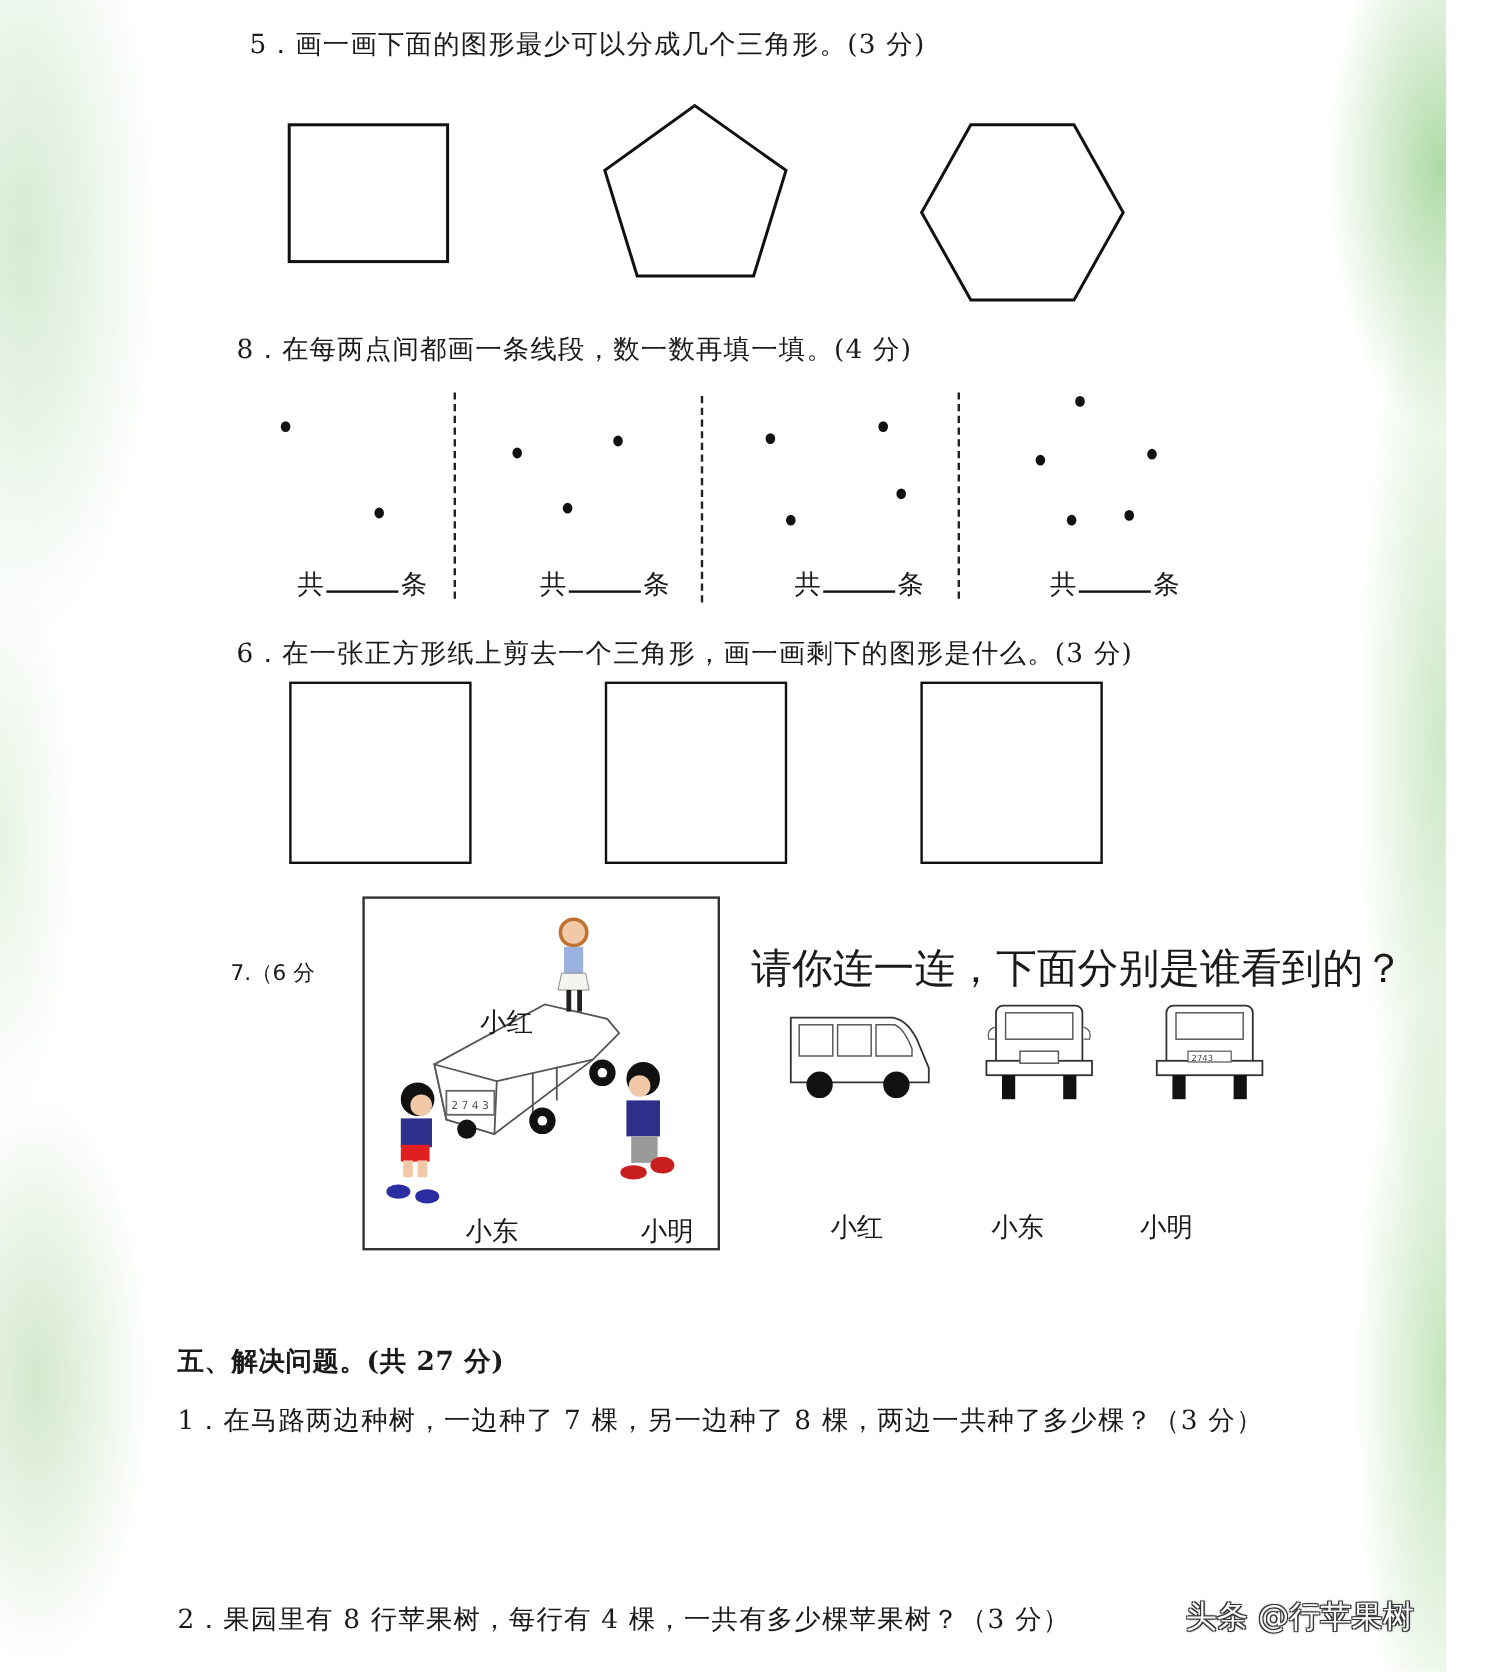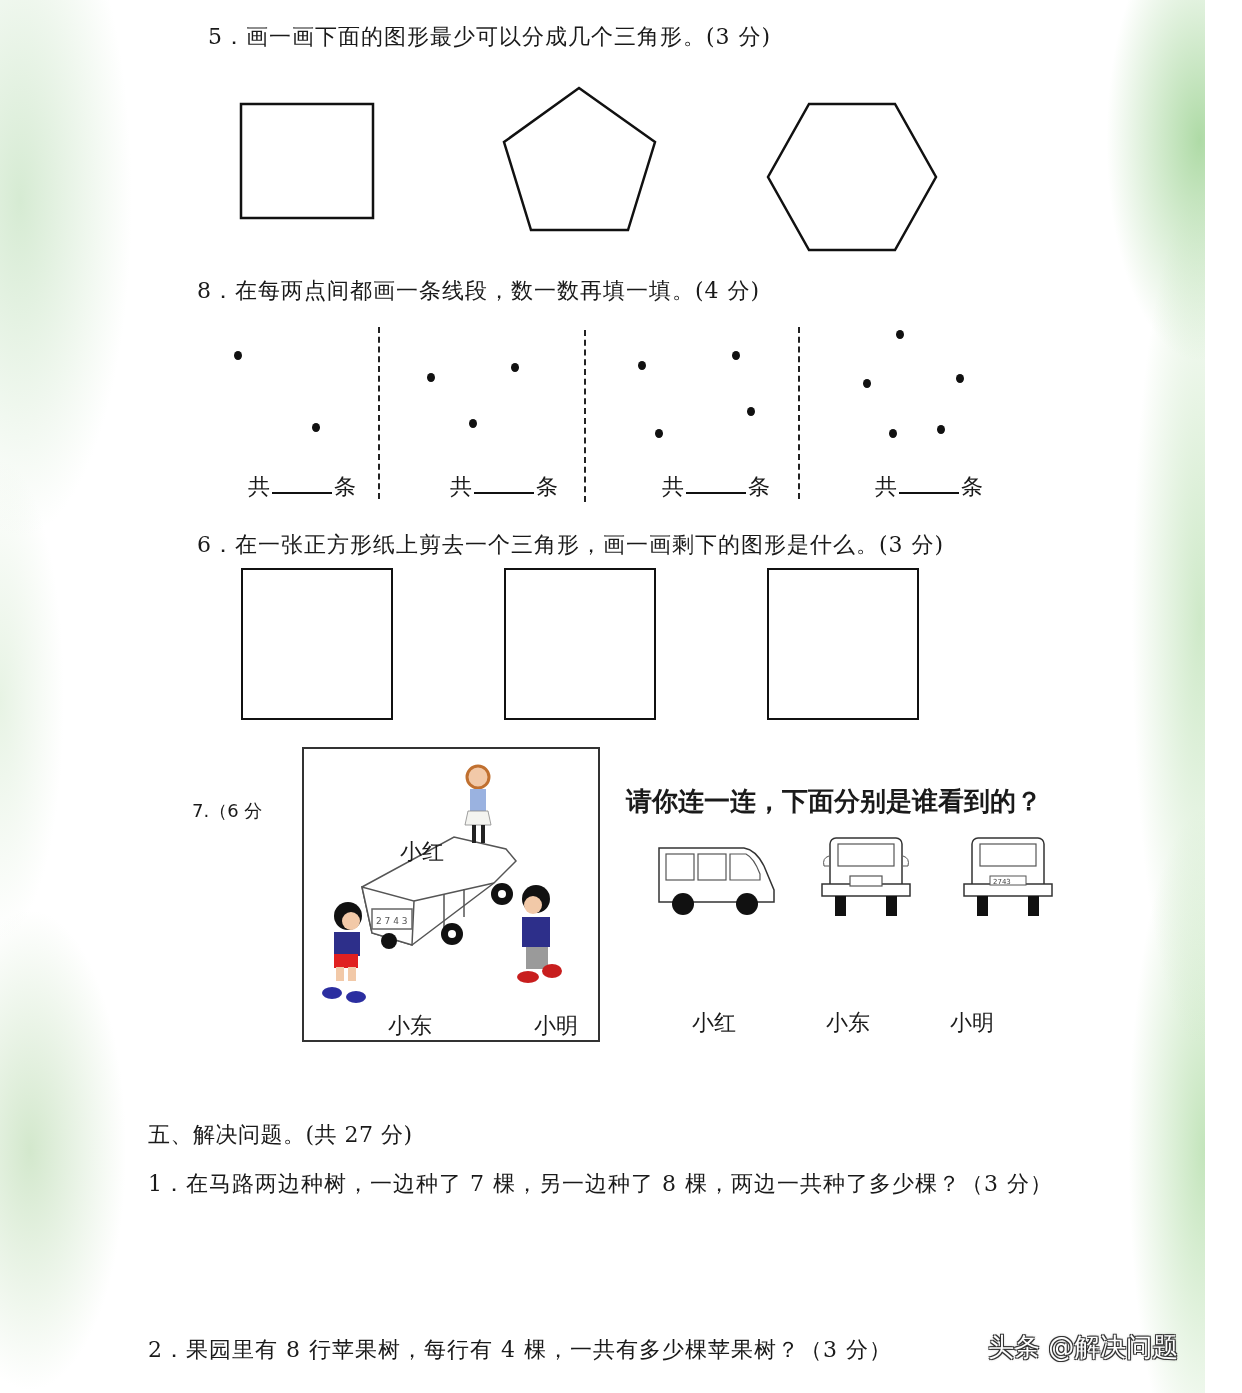--- a/index.html
+++ b/index.html
@@ -171,21 +171,21 @@
       <rect x="222" y="198" width="22" height="22" fill="#9a9a9a"></rect>
       <ellipse cx="224" cy="228" rx="11" ry="6" fill="#c81e1e"></ellipse>
       <ellipse cx="248" cy="222" rx="10" ry="7" fill="#c81e1e"></ellipse>
     </g>
   </svg>
   <div class="lbl" style="left:96px; top:88px;">小红</div>
   <div class="lbl" style="left:84px; top:262px;">小东</div>
   <div class="lbl" style="left:230px; top:262px;">小明</div>
 </div>
 
-<div class="lbl" style="left:626px; top:784px; font-size:26px;font-weight:bold;">请你连一连，下面分别是谁看到的？</div>
+<div class="lbl" style="left:626px; top:784px; font-size:34px;">请你连一连，下面分别是谁看到的？</div>
 
 <svg style="position:absolute; left:656px; top:844px;" width="124" height="76">
   <path d="M3,4 L88,4 Q100,6 108,22 L118,46 L118,58 L3,58 Z" fill="#fff" stroke="#333" stroke-width="1.5"></path>
   <rect x="10" y="10" width="28" height="26" fill="#fff" stroke="#555" stroke-width="1.2"></rect>
   <rect x="42" y="10" width="28" height="26" fill="#fff" stroke="#555" stroke-width="1.2"></rect>
   <path d="M74,10 L90,10 Q98,14 104,30 L104,36 L74,36 Z" fill="#fff" stroke="#555" stroke-width="1.2"></path>
   <circle cx="27" cy="60" r="11" fill="#111"></circle>
   <circle cx="91" cy="60" r="11" fill="#111"></circle>
 </svg>
 <svg style="position:absolute; left:820px; top:836px;" width="92" height="86">
@@ -205,17 +205,17 @@
   <rect x="28" y="40" width="36" height="9" fill="#fff" stroke="#555" stroke-width="1"></rect>
   <text x="31" y="48" font-size="7" fill="#444" font-family="DejaVu Sans, sans-serif">2743</text>
   <rect x="15" y="60" width="11" height="20" fill="#111"></rect>
   <rect x="66" y="60" width="11" height="20" fill="#111"></rect>
 </svg>
 
 <div class="lbl" style="left:692px; top:1008px;">小红</div>
 <div class="lbl" style="left:826px; top:1008px;">小东</div>
 <div class="lbl" style="left:950px; top:1008px;">小明</div>
 
-<div class="q-title" style="left:148px; top:1120px; font-weight:normal; letter-spacing:0.5px;">五、解决问题。(共 27 分)</div>
+<div class="q-title" style="left:148px; top:1120px; font-weight:bold; letter-spacing:0.5px;">五、解决问题。(共 27 分)</div>
 <div class="q-title" style="left:148px; top:1169px;">1．在马路两边种树，一边种了 7 棵，另一边种了 8 棵，两边一共种了多少棵？（3 分）</div>
 <div class="q-title" style="left:148px; top:1299px;margin-top:36px;">2．果园里有 8 行苹果树，每行有 4 棵，一共有多少棵苹果树？（3 分）</div>
 
-<div class="watermark">头条 @解决问题</div>
+<div class="watermark">头条 @行苹果树</div>
 
 </body></html>

